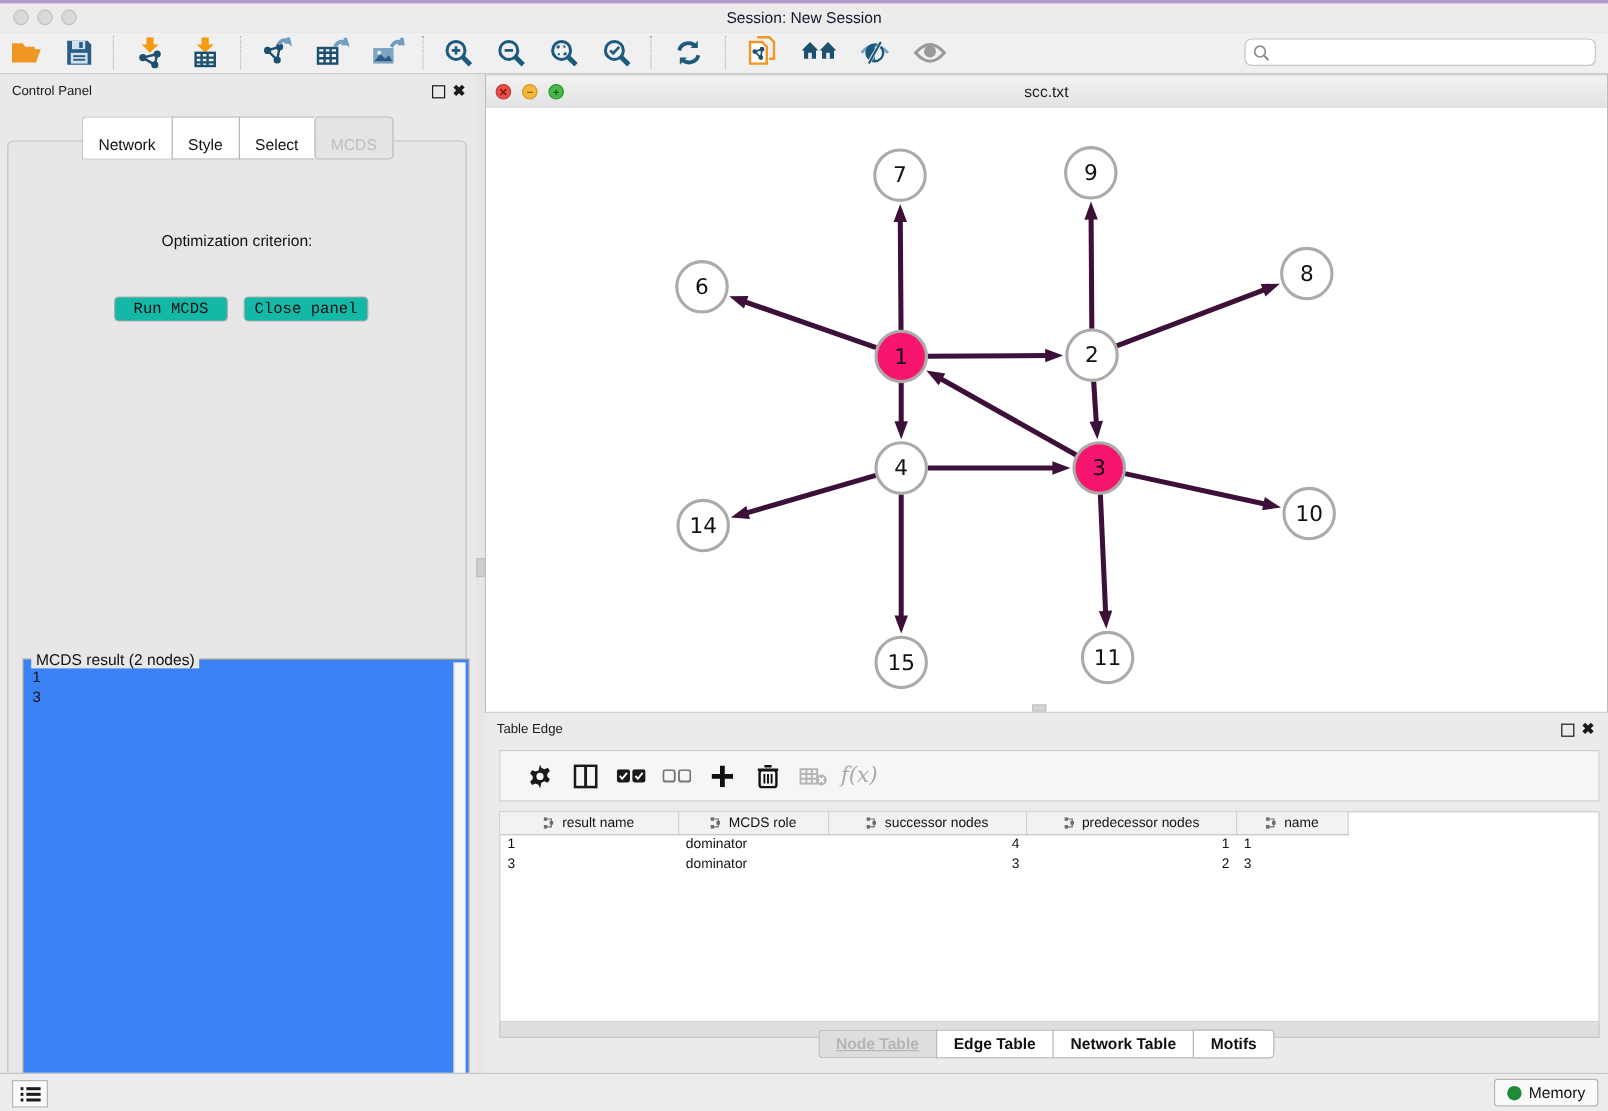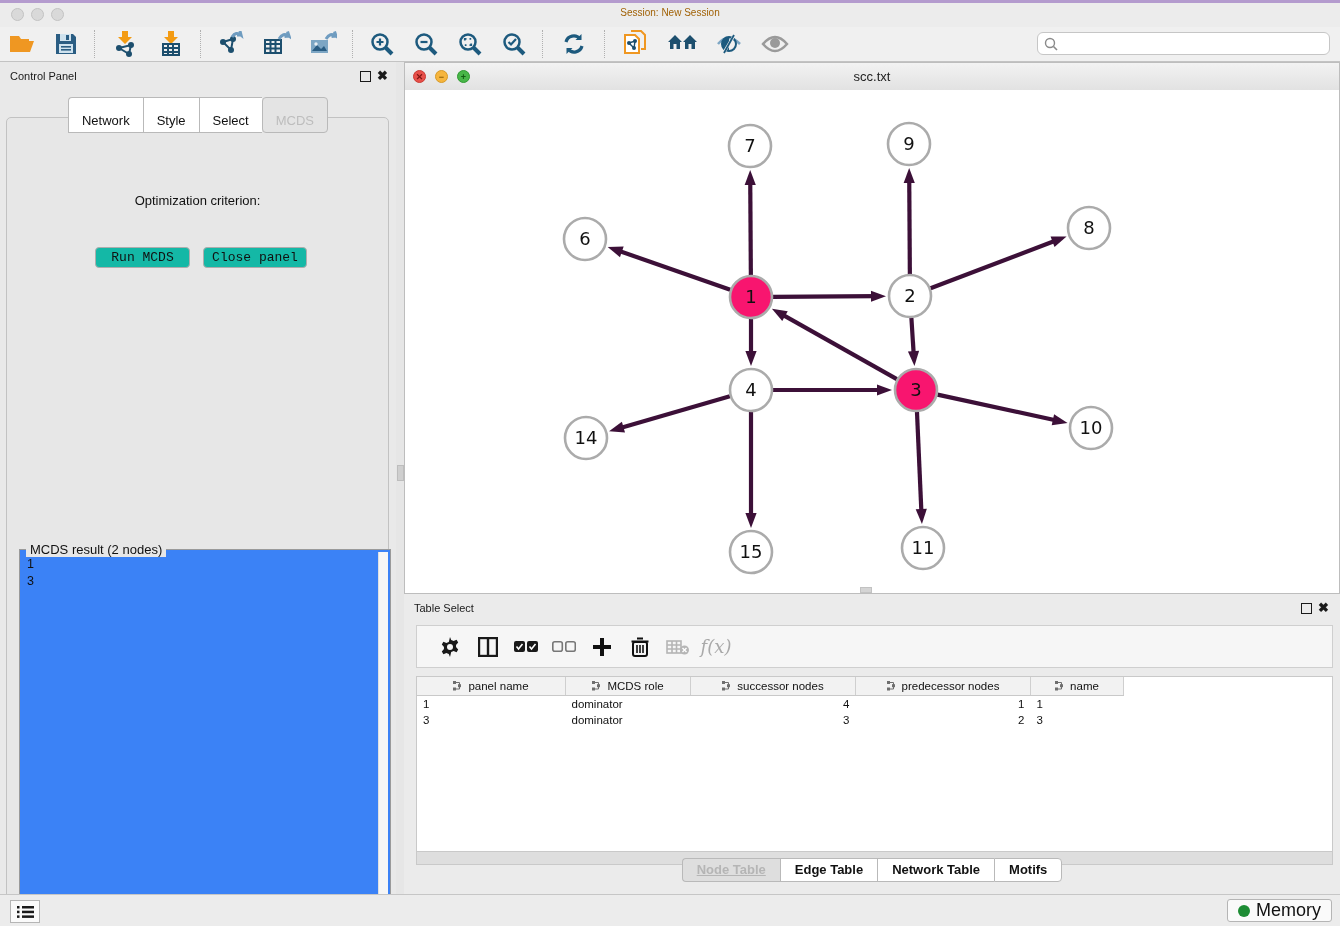--- a/index.html
+++ b/index.html
@@ -8,21 +8,21 @@
     font-family:"Liberation Sans",sans-serif;
     background:#ececec;-webkit-font-smoothing:antialiased;
   }
   .abs{position:absolute;}
   
   .desktop-strip{left:0;top:0;width:1340px;height:3px;background:#b49bce;}
   
   .titlebar{left:0;top:3px;width:1340px;height:24px;background:#ececec;border-bottom:1px solid #d0d0d0;}
   .traffic{position:absolute;top:5px;width:13px;height:13px;border-radius:50%;}
   .tl-grey{background:#d9d9d9;border:1px solid #c3c3c3;box-sizing:border-box;}
-  .win-title{position:absolute;top:4px;left:0;width:100%;text-align:center;font-size:10px;color:#a16207;}
+  .win-title{position:absolute;top:4px;left:0;width:100%;text-align:center;font-size:13px;color:#0f172a;}
   
   .toolbar{left:0;top:27px;width:1340px;height:35px;background:#f0f0f0;border-bottom:1px solid #c3c3c3;display:flex;align-items:center;box-sizing:border-box;}
   .tbtn{height:32px;display:flex;align-items:center;justify-content:center;flex:0 0 auto;cursor:default;}
   .tsep{width:1px;height:28px;border-left:1px dotted #b0b0b0;margin:0 6px;flex:0 0 auto;}
   .searchbox{position:absolute;left:1037px;top:32px;width:293px;height:23px;background:#fff;border:1px solid #c6c6c6;border-radius:6px;display:flex;align-items:center;padding:0 6px;box-sizing:border-box;}
   .searchbox input{border:none;outline:none;flex:1;font-size:12px;font-family:"Liberation Sans",sans-serif;background:transparent;}
   
   .control-panel{left:0;top:62px;width:396px;height:832px;background:#e9e9e9;}
   .panel-head{position:absolute;left:0;top:0;width:100%;height:30px;}
   .panel-head .ptitle{position:absolute;left:10px;top:8px;font-size:11px;color:#1a1a1a;}
@@ -66,21 +66,21 @@
   table.grid td{height:16px;padding:0 6px;white-space:nowrap;overflow:hidden;}
   .hdr-inner{display:flex;align-items:center;justify-content:center;gap:4px;}
   .tp-tabs{position:absolute;left:0;top:264px;width:100%;display:flex;justify-content:center;}
   .tp-tab{font-size:13px;font-weight:bold;padding:3px 14px 4px 14px;background:#fff;border:1px solid #b9b9b9;border-right:none;color:#111;}
   .tp-tab:first-child{border-radius:4px 0 0 4px;}
   .tp-tab:last-child{border-right:1px solid #b9b9b9;border-radius:0 4px 4px 0;}
   .tp-tab.active{background:#dedede;color:#b5b5b5;text-decoration:underline;}
   
   .statusbar{left:0;top:894px;width:1340px;height:32px;background:#ececec;border-top:1px solid #c6c6c6;box-sizing:border-box;}
   .sb-left{position:absolute;left:10px;top:5px;width:30px;height:23px;background:#fafafa;border:1px solid #b5b5b5;display:flex;align-items:center;justify-content:center;box-sizing:border-box;}
-  .sb-mem{position:absolute;right:8px;top:4px;height:23px;background:#fafafa;border:1px solid #b5b5b5;border-radius:3px;display:flex;align-items:center;gap:6px;padding:0 10px;font-size:18px;color:#111;box-sizing:border-box;}
+  .sb-mem{position:absolute;right:8px;top:4px;height:23px;background:#fafafa;border:1px solid #b5b5b5;border-radius:3px;display:flex;align-items:center;gap:6px;padding:0 10px;font-size:13px;color:#111;box-sizing:border-box;}
   .memdot{width:12px;height:12px;border-radius:50%;background:#1d8c34;}
 </style>
 </head>
 <body>
 
 <div class="abs desktop-strip"></div>
 <div class="abs titlebar">
   <span class="traffic tl-grey" style="left:11px"></span>
   <span class="traffic tl-grey" style="left:31px"></span>
   <span class="traffic tl-grey" style="left:51px"></span>
@@ -376,21 +376,21 @@
           <circle cx="518" cy="458" r="21" fill="#ffffff" stroke="#ababab" stroke-width="2.6"></circle>
           <text x="518" y="464" text-anchor="middle" font-size="18" font-family="&quot;DejaVu Sans&quot;, sans-serif" fill="#111">11</text>
         </g>
       </svg>
   </div>
   <div class="hgrip"></div>
 </div>
 
 <div class="abs table-panel">
   <div class="panel-head">
-    <span class="ptitle">Table Select</span>
+    <span class="ptitle">Table Edge</span>
     <span class="float-btn" style="left:897px"></span>
     <span class="close-btn" style="left:914px">✖</span>
   </div>
   <div class="tp-toolbar">
     <div class="tp-ic">
       <svg width="20" height="20" viewBox="0 0 20 20">
           <path d="M10 0 l1.2 3 a7 7 0 0 1 2.4 1 l3 -1.2 1.6 2.8 -2.2 2.3 a7 7 0 0 1 0 2.2 l2.2 2.3 -1.6 2.8 -3 -1.2 a7 7 0 0 1 -2.4 1 L10 20 8.8 17 a7 7 0 0 1 -2.4 -1 l-3 1.2 -1.6 -2.8 2.2 -2.3 a7 7 0 0 1 0 -2.2 L1.8 7.6 3.4 4.8 l3 1.2 a7 7 0 0 1 2.4 -1 z" fill="#1a1a1a"></path>
           <circle cx="10" cy="10" r="3" fill="#f6f6f6"></circle>
         </svg>
     </div>
@@ -447,21 +447,21 @@
             <th style="width: 140px;">
               <span class="hdr-inner">
                 <svg width="11" height="10" viewBox="0 0 11 10">
                   <g fill="#6e6e6e">
                     <rect x="0" y="0" width="3" height="3"></rect>
                     <rect x="0" y="6.5" width="3" height="3"></rect>
                     <rect x="5" y="3.2" width="3" height="3"></rect>
                     <path d="M3 1.5 h3.5 v6.5 h-3.5 M6.5 4.7 h0" stroke="#6e6e6e" fill="none"></path>
                   </g>
                 </svg>
-                <span>panel name</span>
+                <span>result name</span>
               </span>
             </th>
             <th style="width: 116px;">
               <span class="hdr-inner">
                 <svg width="11" height="10" viewBox="0 0 11 10">
                   <g fill="#6e6e6e">
                     <rect x="0" y="0" width="3" height="3"></rect>
                     <rect x="0" y="6.5" width="3" height="3"></rect>
                     <rect x="5" y="3.2" width="3" height="3"></rect>
                     <path d="M3 1.5 h3.5 v6.5 h-3.5 M6.5 4.7 h0" stroke="#6e6e6e" fill="none"></path>

